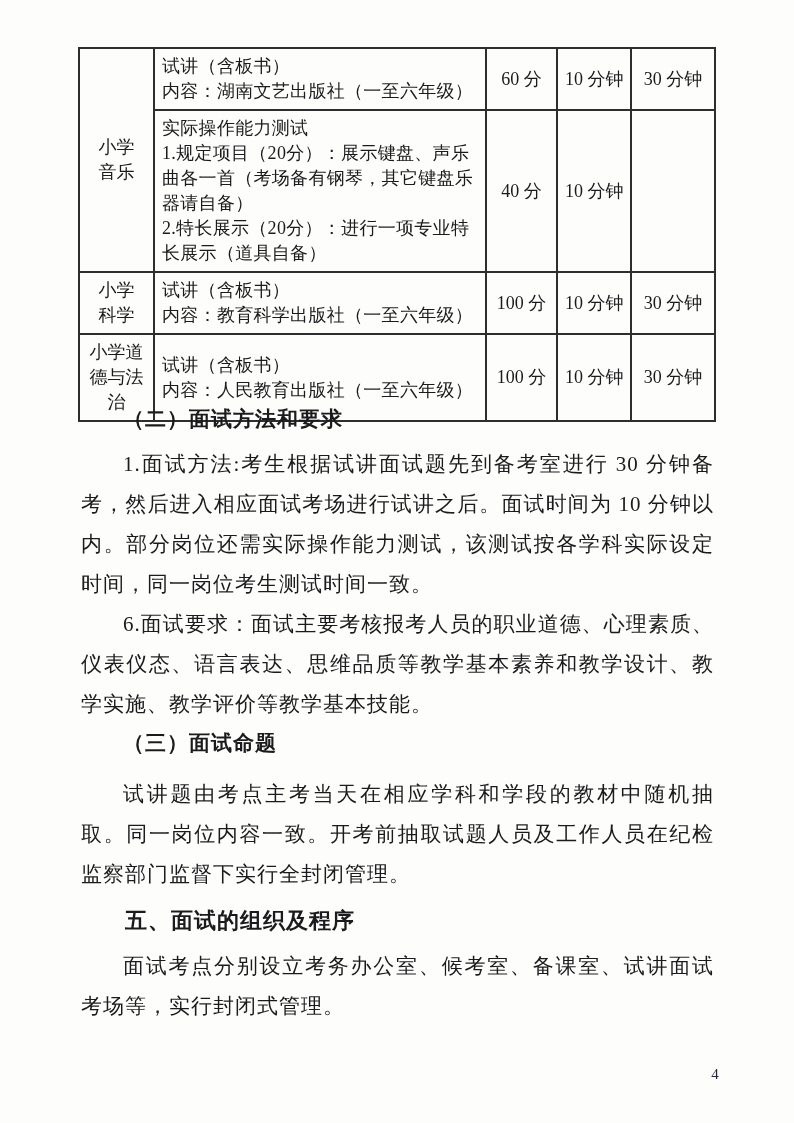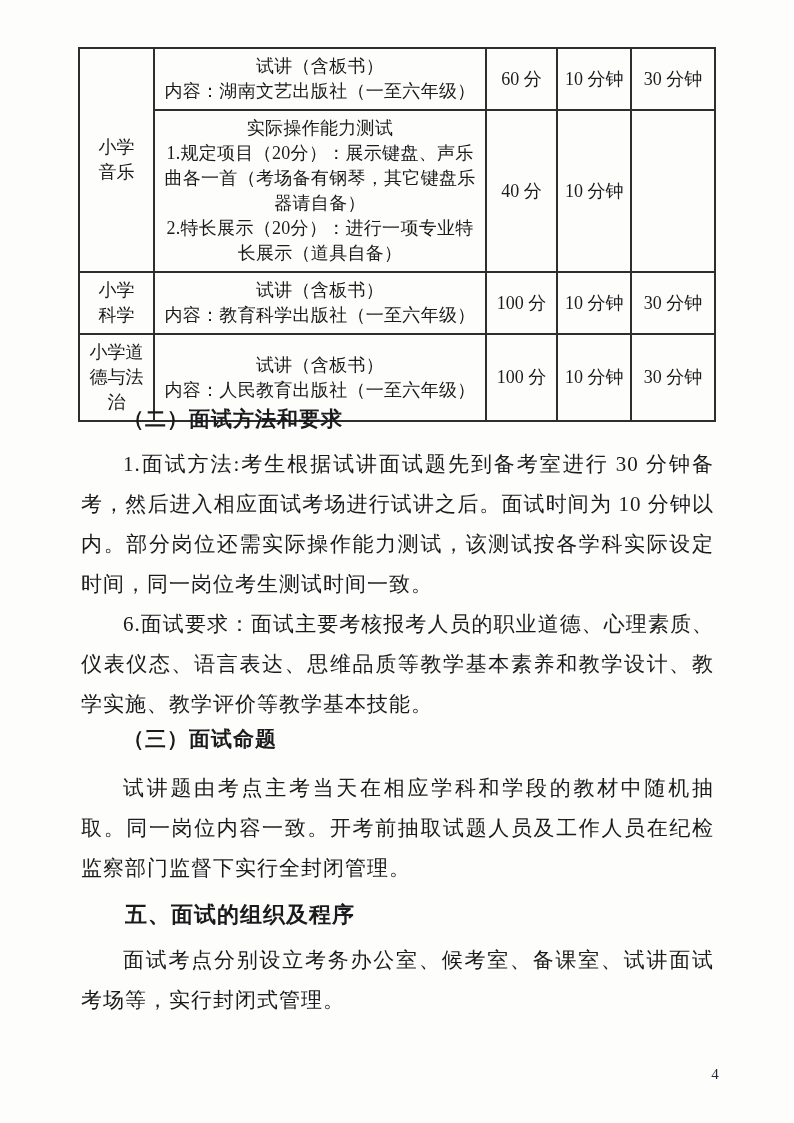--- a/index.html
+++ b/index.html
@@ -33,21 +33,21 @@
   }
   td.cat {
     text-align: center;
     white-space: pre-line;
     line-height: 24px;
     padding: 4px 2px;
     border-radius: 23px;
   }
   td.content {
     white-space: pre-line;
-    text-align: center;
+    text-align: left;
     letter-spacing: 0.3px;
   }
   td.num {
     text-align: center;
     white-space: nowrap;
     padding: 4px 2px;
   }
   
   .body-text {
     position: absolute;
@@ -64,21 +64,21 @@
     text-indent: 2em;
   }
   .sec-heading {
     font-weight: bold;
     text-indent: 2em;
     font-size: 21px;
     line-height: 30px;
     letter-spacing: 1px;
     margin: 0 0 10px 0;
   }
-  .sec-heading.h3 { margin-bottom: 14px; }
+  .sec-heading.h3 { margin-top: 6px; margin-bottom: 14px; font-family: Liberation Mono, monospace; }
   .chapter-heading {
     font-weight: bold;
     text-indent: 2em;
     font-size: 22px;
     line-height: 34px;
     letter-spacing: 1px;
     margin: 10px 0 8px 0;
     font-family: "Liberation Sans", "DejaVu Sans", sans-serif;
   }
   .page-number {

